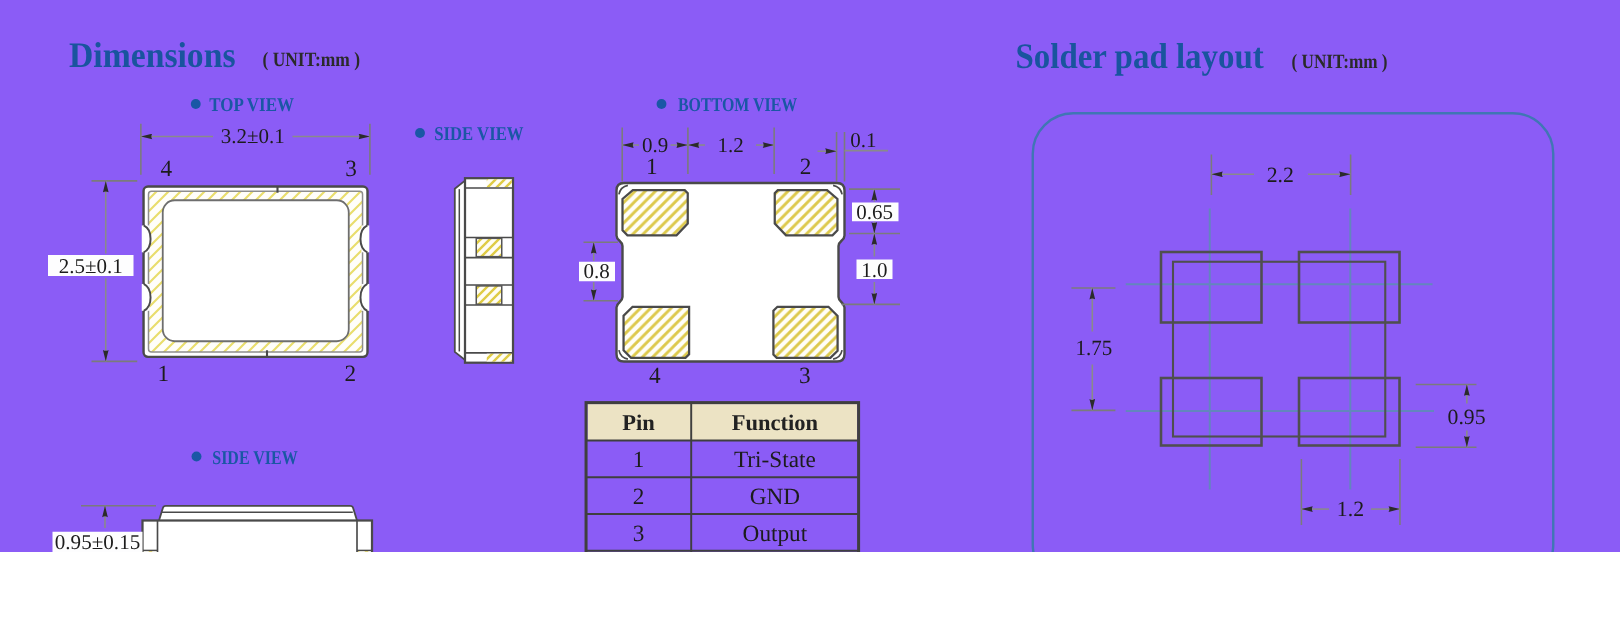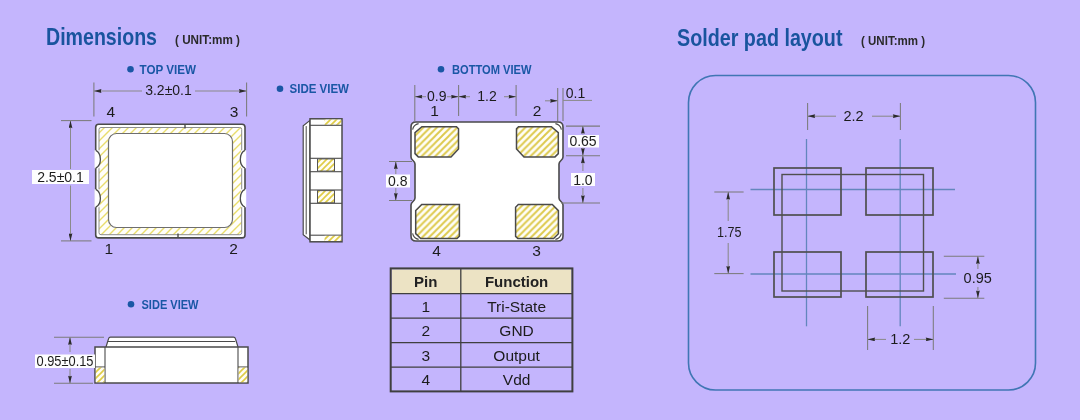--- a/index.html
+++ b/index.html
@@ -1,16 +1,16 @@
 <!DOCTYPE html>
 <html><head>
 <meta charset="utf-8">
 <style>
 html,body{margin:0;padding:0;}
-.page{position:relative;width:1080px;height:420px;background:#c4b5fd;font-family:Liberation Sans, sans-serif;overflow:hidden;}
+.page{position:relative;width:1080px;height:368px;background:#8b5cf6;font-family:Liberation Serif, serif;overflow:hidden;}
 </style>
 </head>
 <body>
 <div class="page">
 <svg width="1080" height="420" viewBox="0 0 1080 420">
 <defs>
 <pattern id="hy" width="6.8" height="6.8" patternUnits="userSpaceOnUse">
   <rect width="6.8" height="6.8" fill="#fffef8"></rect>
   <path d="M-2,2 L2,-2 M-2,8.8 L8.8,-2 M4.8,8.8 L8.8,4.8" stroke="#ddc94c" stroke-width="1.9" fill="none"></path>
 </pattern>

